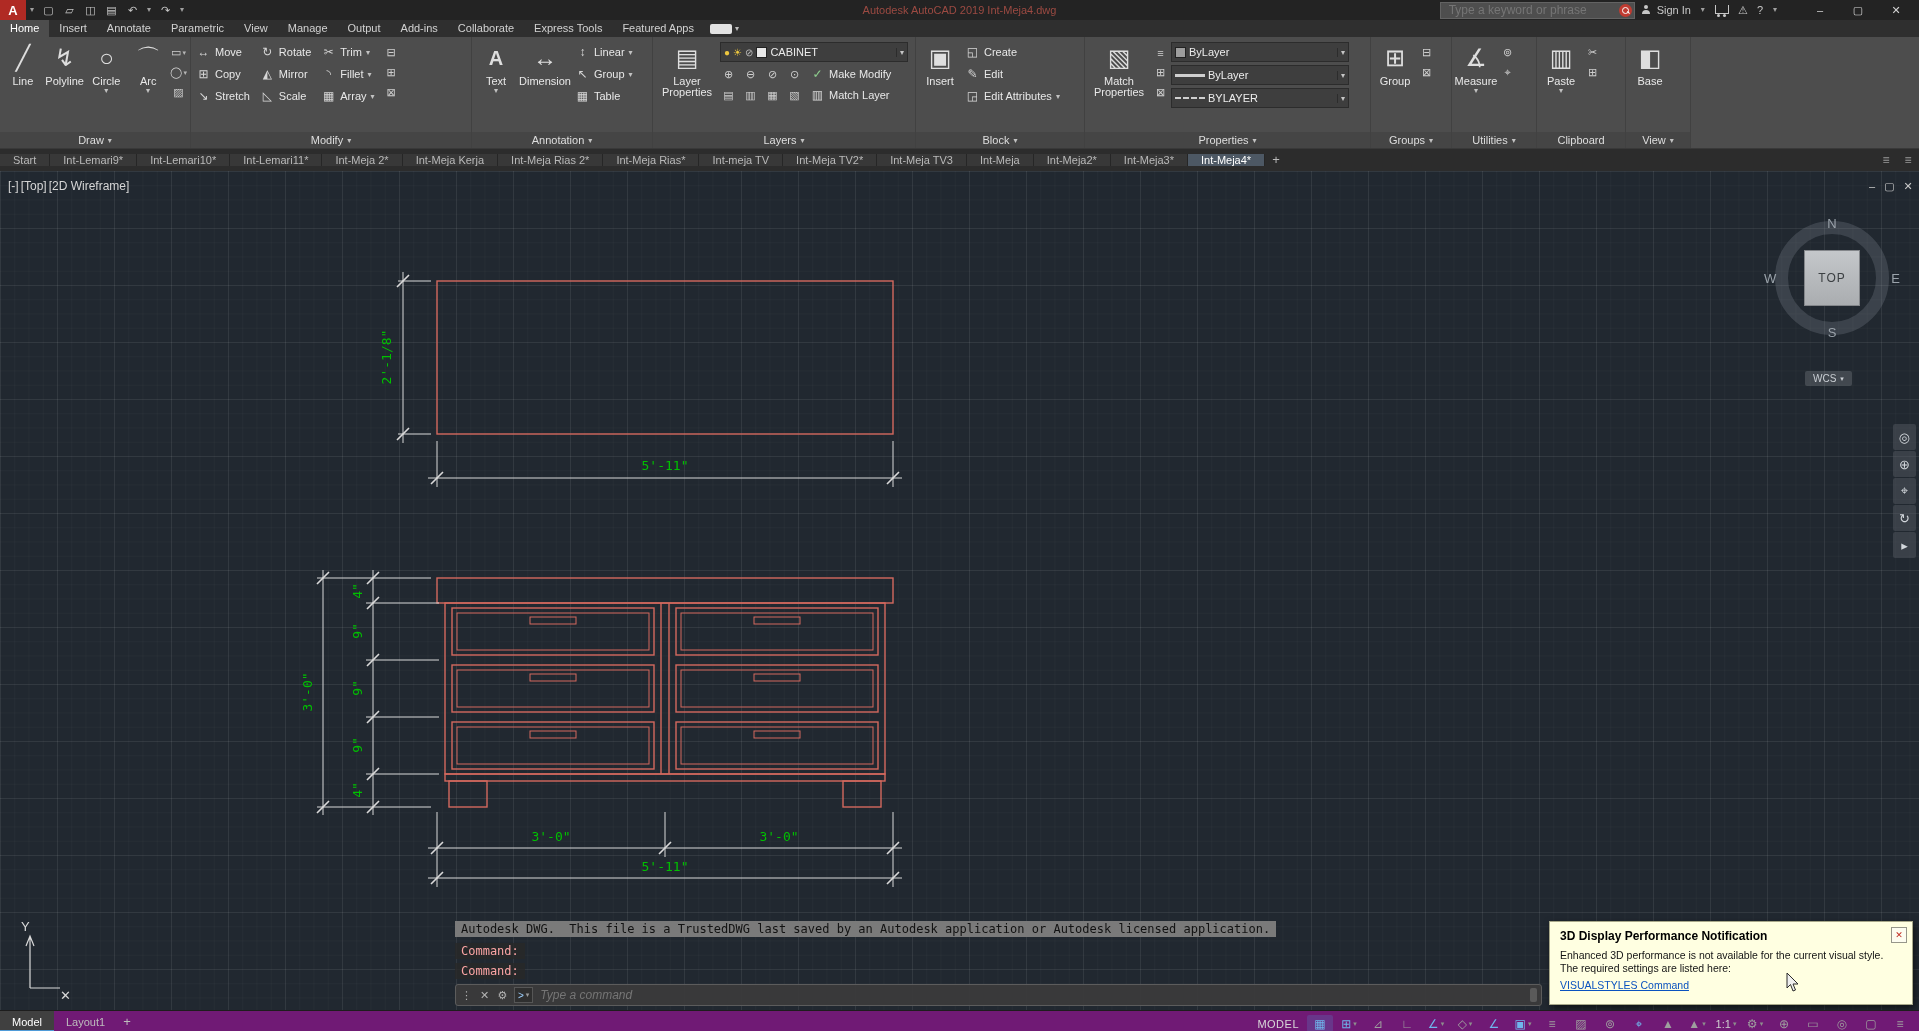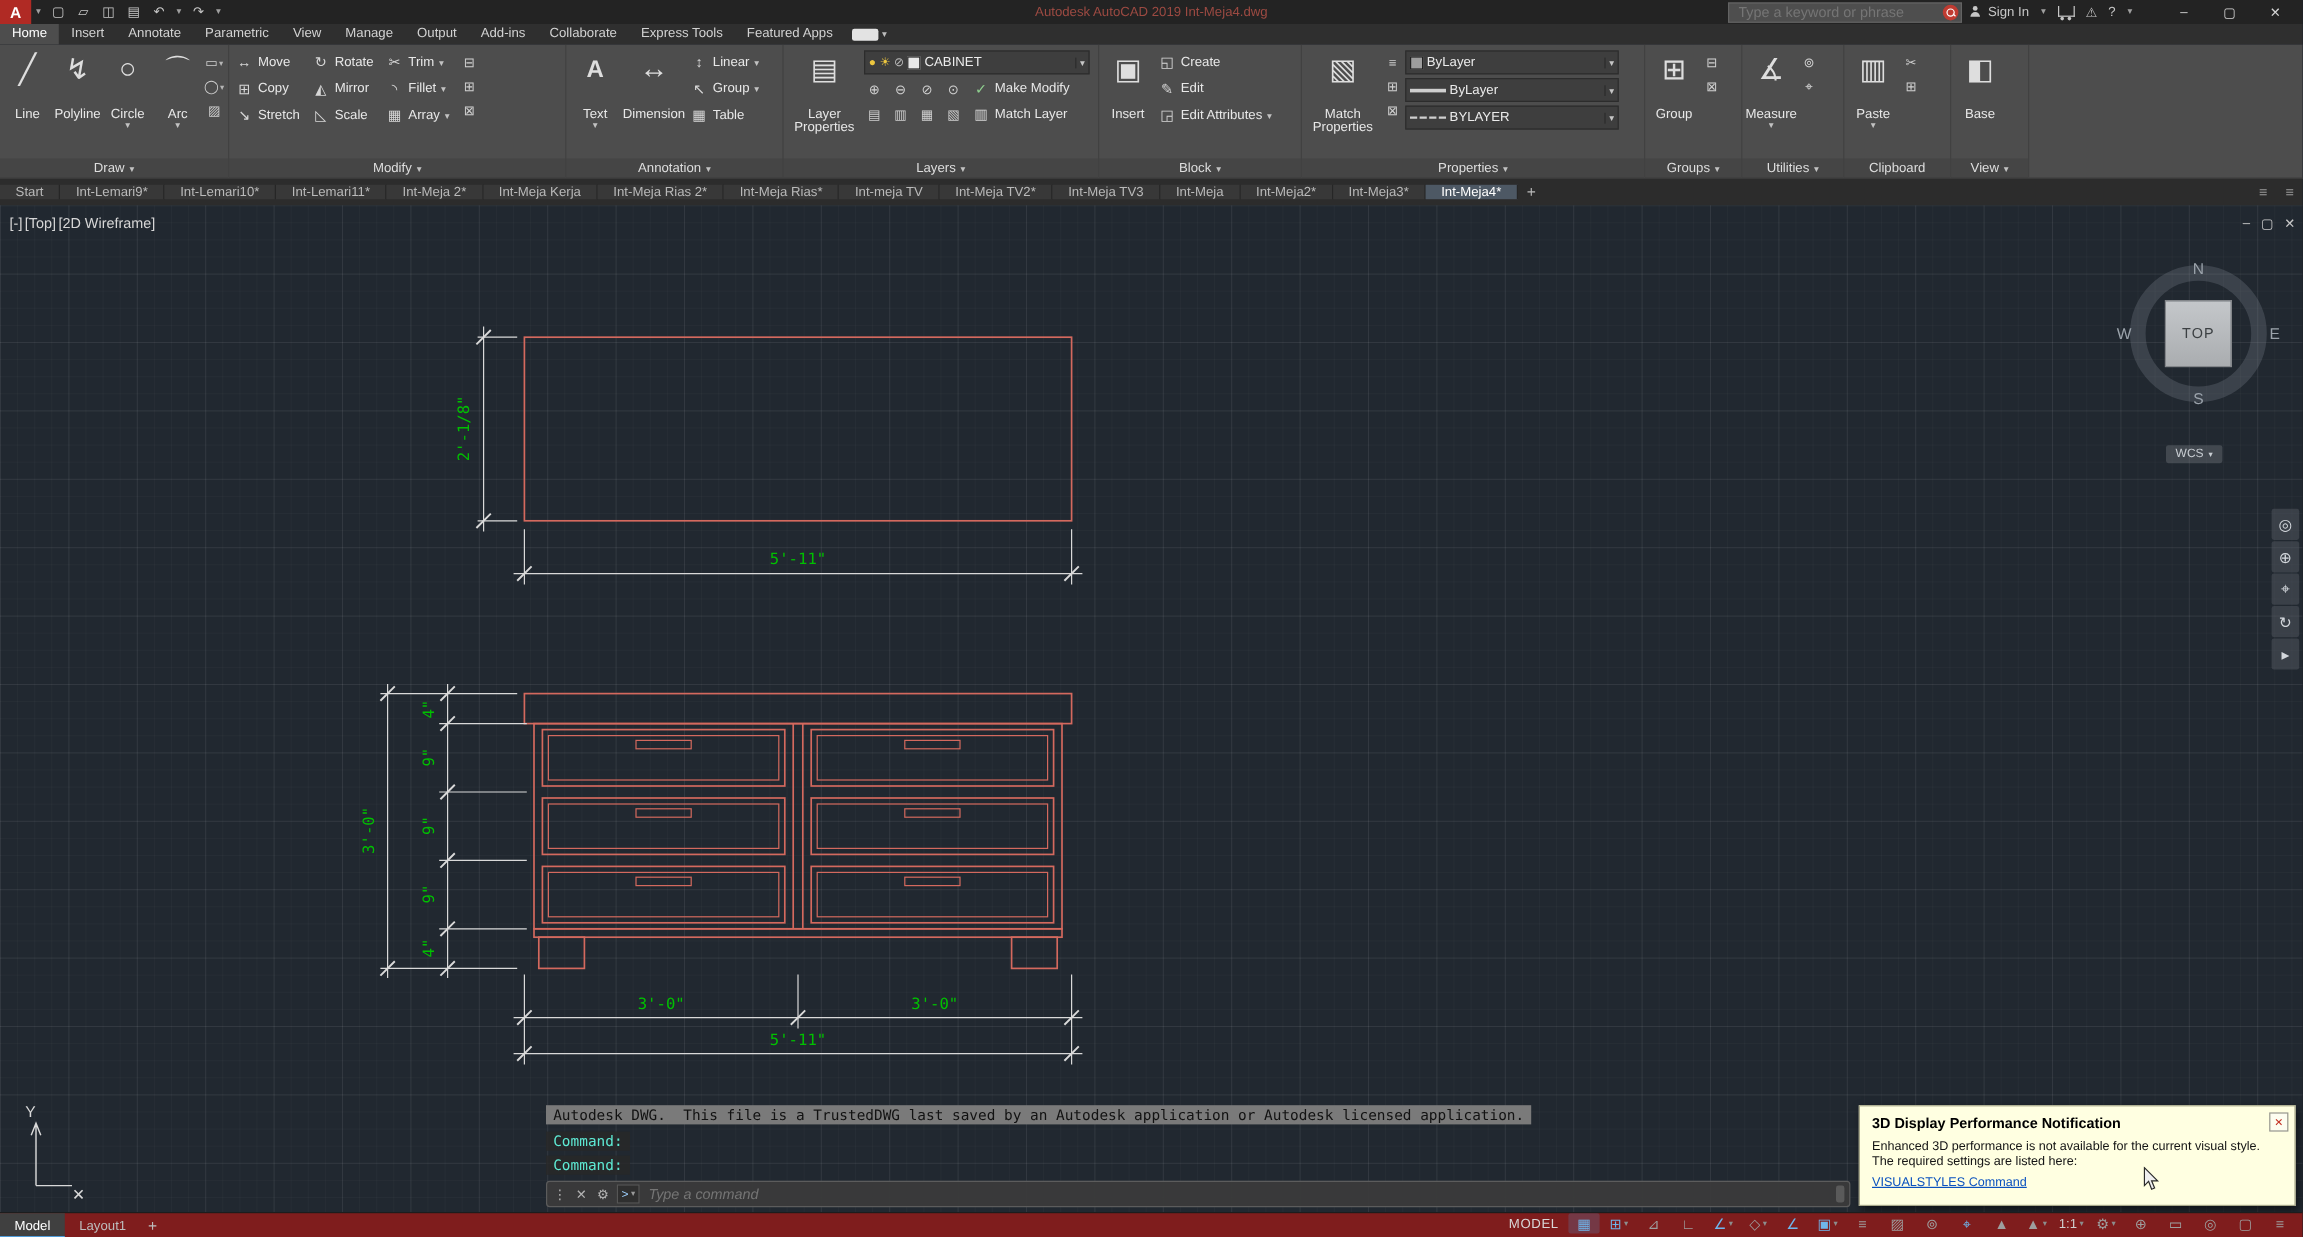--- a/index.html
+++ b/index.html
@@ -35,21 +35,21 @@
   .ribbon-min .c{font-size:8px;color:#bdbdbd}
   
   .ribbon{position:absolute;left:0;top:37px;width:1919px;height:111px;background:#4d4d4d;display:flex;border-bottom:1px solid #393939;z-index:18}
   .panel{height:111px;border-right:1px solid #414141;display:flex;flex-direction:column;flex:0 0 auto}
   .panel-body{flex:1;display:flex;padding:2px 3px;gap:2px;overflow:hidden}
   .panel-label{height:16px;display:flex;align-items:center;justify-content:center;gap:4px;font-size:11px;color:#dedede;background:rgba(0,0,0,0.10)}
   .plcaret{font-size:8px;color:#c2c2c2}
   .filler{flex:1}
   .bigbtn{width:42px;display:flex;flex-direction:column;align-items:center;padding-top:4px;color:#e8e8e8;font-size:11px;cursor:default}
   .bigbtn .bicon{height:30px;display:flex;align-items:center;justify-content:center;font-size:24px;color:#dedede}
-  .bigbtn .blabel{margin-top:17px;text-align:center;line-height:11px}
+  .bigbtn .blabel{margin-top:3px;text-align:center;line-height:11px}
   .bigbtn .bcaret{font-size:8px;line-height:8px;color:#c2c2c2}
   .wide{width:52px}
   .colstack{display:flex;flex-direction:column;justify-content:flex-start;padding-top:4px;gap:4px}
   .smallbtn{display:flex;align-items:center;gap:4px;font-size:11px;color:#e8e8e8;height:18px;padding:0 2px;cursor:default}
   .smallbtn .sicon{width:15px;text-align:center;font-size:12px;color:#d6d6d6}
   .smallbtn .scaret{font-size:8px;color:#c2c2c2}
   .minicol{display:flex;flex-direction:column;justify-content:flex-start;gap:5px;padding-top:6px}
   .mini{width:17px;height:15px;display:flex;align-items:center;justify-content:center;font-size:11px;color:#cfcfcf;gap:1px}
   .mini .scaret{font-size:7px;color:#b5b5b5}
   .combo{display:flex;align-items:center;background:#3e3e3e;border:1px solid #2c2c2c;height:18px;font-size:11px;color:#ececec;padding:0 3px;gap:3px}
@@ -86,35 +86,35 @@
   .vc-ring{position:absolute;left:7px;top:7px;right:7px;bottom:7px;border-radius:50%;border:13px solid rgba(130,138,146,0.28)}
   .vc-l{position:absolute;color:#9ba3ab;font-size:13px;z-index:2}
   .vc-top{position:absolute;left:50%;top:50%;transform:translate(-50%,-50%);width:54px;height:54px;background:linear-gradient(#c4c7ca,#aaadb0);border:1px solid #83868a;color:#3c4043;font-size:12px;display:flex;align-items:center;justify-content:center;letter-spacing:1px;z-index:3}
   .wcsbtn{position:absolute;left:1805px;top:371px;z-index:4;background:rgba(120,126,132,0.38);border-radius:2px;color:#c9ced3;font-size:10px;padding:2px 8px;display:flex;align-items:center;gap:4px}
   .wcsbtn .c{font-size:7px}
   .navbar{position:absolute;left:1893px;top:424px;width:23px;z-index:4;display:flex;flex-direction:column;gap:1px}
   .navbtn{width:23px;height:26px;background:rgba(88,94,102,0.45);display:flex;align-items:center;justify-content:center;color:#d3d7dc;font-size:13px;border-radius:2px}
   
   .cmdline{position:absolute;left:455px;z-index:5;font-family:"DejaVu Sans Mono",monospace;font-size:12px;padding:1px 6px;white-space:pre}
   .trusted{top:921px;background:#7a7a7a;color:#121212}
-  .chist{background:rgba(40,40,40,0.80);color:#5eead4}
+  .chist{background:rgba(40,40,40,0.80);color:#fca5a5}
   .cmdbar{position:absolute;left:455px;top:984px;width:1077px;height:20px;z-index:5;background:rgba(58,58,58,0.94);border:1px solid #5c5c5c;border-radius:3px;display:flex;align-items:center;padding:0 4px;gap:5px}
   .cmdbar .ci{color:#b3b3b3;font-size:11px;width:13px;text-align:center}
   .promptchip{display:flex;align-items:center;background:#2f2f2f;border:1px solid #565656;height:14px;padding:0 3px;gap:2px;color:#9fd1ff;font-size:10px}
   .promptchip .c{font-size:7px;color:#9a9a9a}
   .cmdbar input{flex:1;background:transparent;border:0;outline:0;color:#bdbdbd;font-size:12px;font-style:italic;font-family:"Liberation Sans",sans-serif}
   .cmd-scroll{width:7px;height:14px;background:#5a5a5a;border-radius:2px}
   
   .notif{position:absolute;left:1549px;top:921px;width:364px;height:84px;z-index:10;background:#ffffe1;border:1px solid #a8a88a;box-shadow:2px 3px 7px rgba(0,0,0,0.55);padding:7px 10px;box-sizing:border-box}
   .notif-title{font-size:12px;font-weight:bold;color:#000}
   .notif-close{position:absolute;right:5px;top:5px;width:14px;height:14px;border:1px solid #97978a;display:flex;align-items:center;justify-content:center;font-size:9px;color:#c22a1f;background:#fdfdf0}
   .notif-body{margin-top:6px;font-size:10.5px;color:#141414;line-height:13px}
   .notif-link{margin-top:4px;font-size:10.5px;color:#0a52bf;text-decoration:underline}
   
-  .statusbar{position:absolute;left:0;top:1010px;width:1919px;height:21px;background:#7f1d1d;border-top:1px solid #1d1d1d;display:flex;align-items:flex-start;z-index:20}
+  .statusbar{position:absolute;left:0;top:1010px;width:1919px;height:21px;background:#701a75;border-top:1px solid #1d1d1d;display:flex;align-items:flex-end;z-index:20}
   .ltabs{display:flex;align-items:stretch;height:21px}
   .ltab{padding:0 12px;display:flex;align-items:center;font-size:11px;color:#bdbdbd;cursor:default}
   .ltab.active{background:#404040;color:#fff;box-shadow:inset 0 -2px 0 #4f9bd8}
   .ltab-add{width:20px;display:flex;align-items:center;justify-content:center;color:#bdbdbd;font-size:13px}
   .scluster{margin-left:auto;display:flex;align-items:center;gap:3px;padding-right:6px}
   .sitem{min-width:22px;height:17px;display:flex;align-items:center;justify-content:center;font-size:12px;color:#9e9e9e;gap:2px;padding:0 2px;border-radius:2px}
   .sitem .scaret{font-size:7px;color:#8d8d8d}
   .sitem.on{color:#6fb6ec}
   .sitem.hl{background:rgba(79,155,216,0.22)}
   .smodel{font-size:11px;color:#d8d8d8;letter-spacing:0.5px;margin-right:5px}

